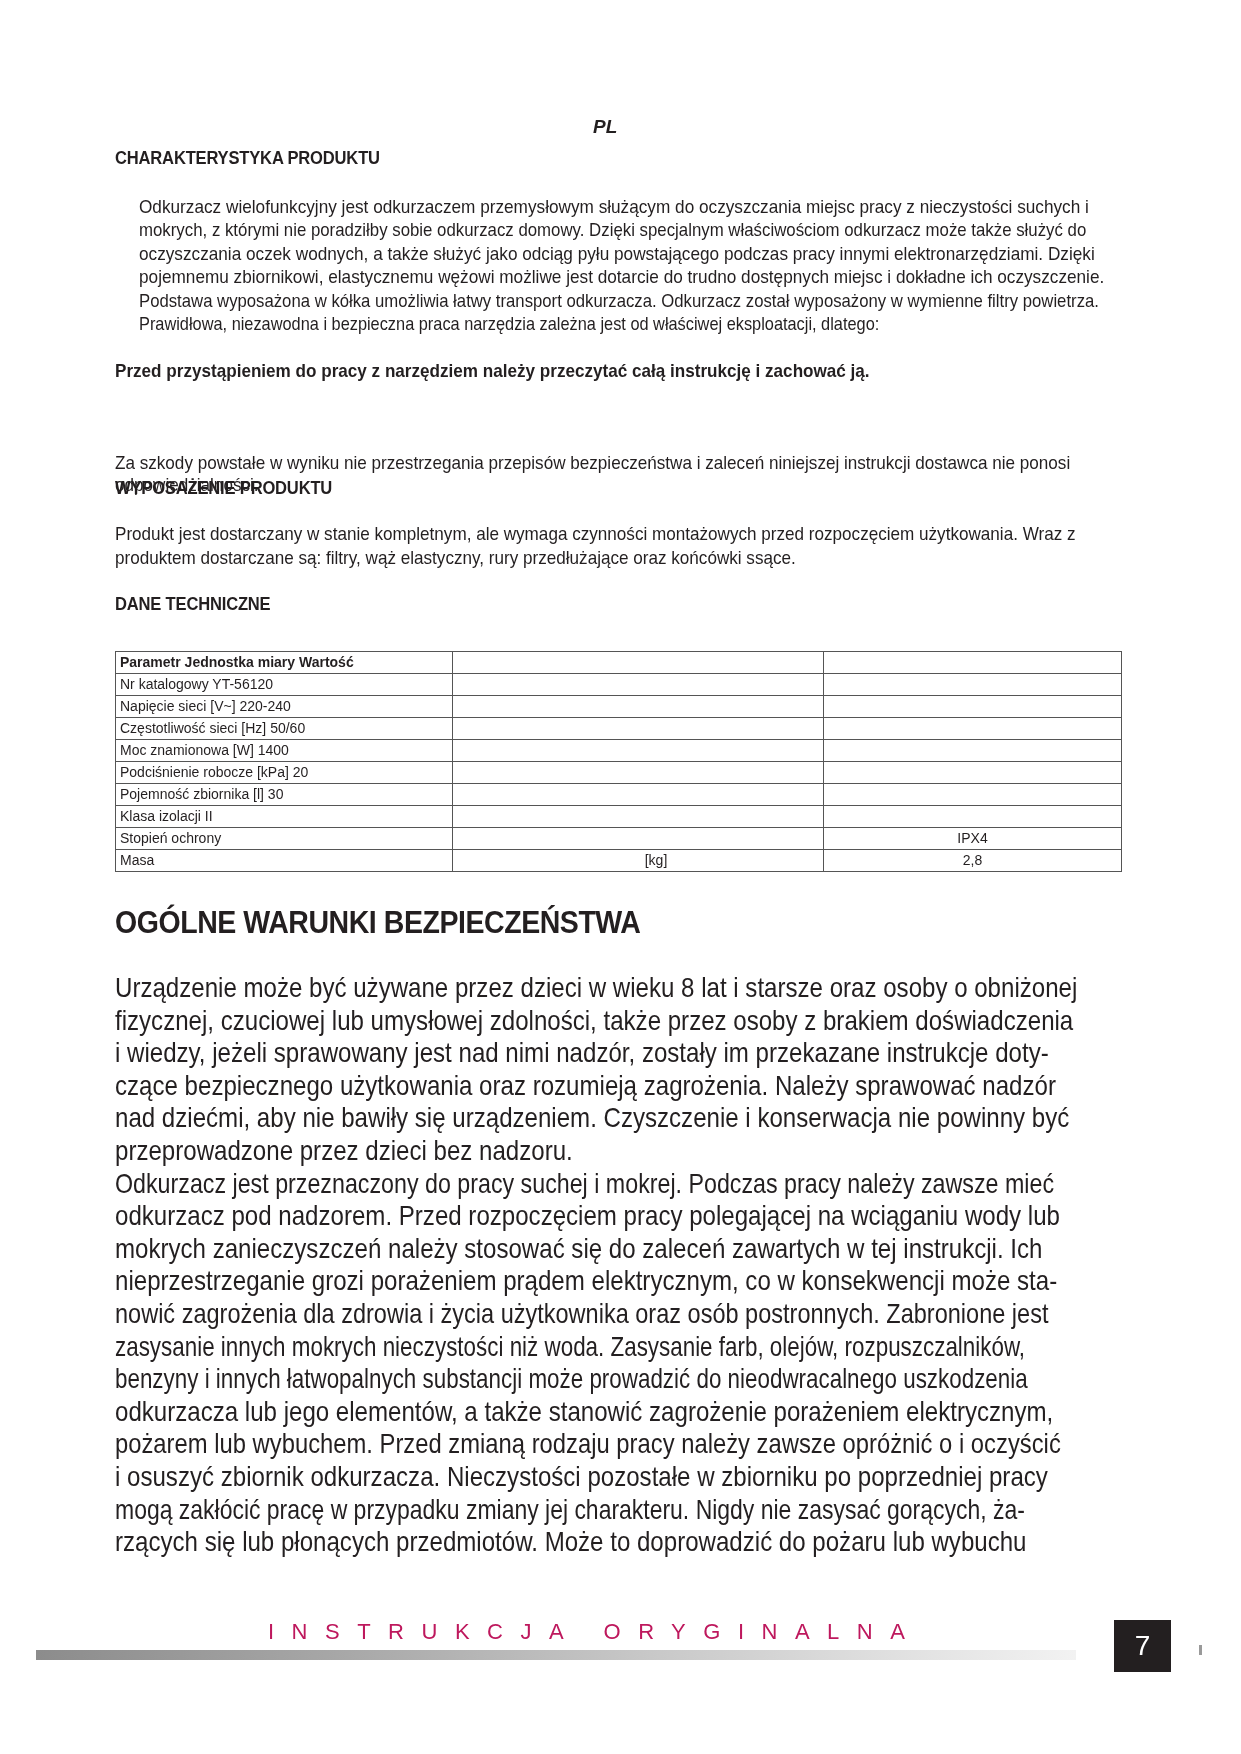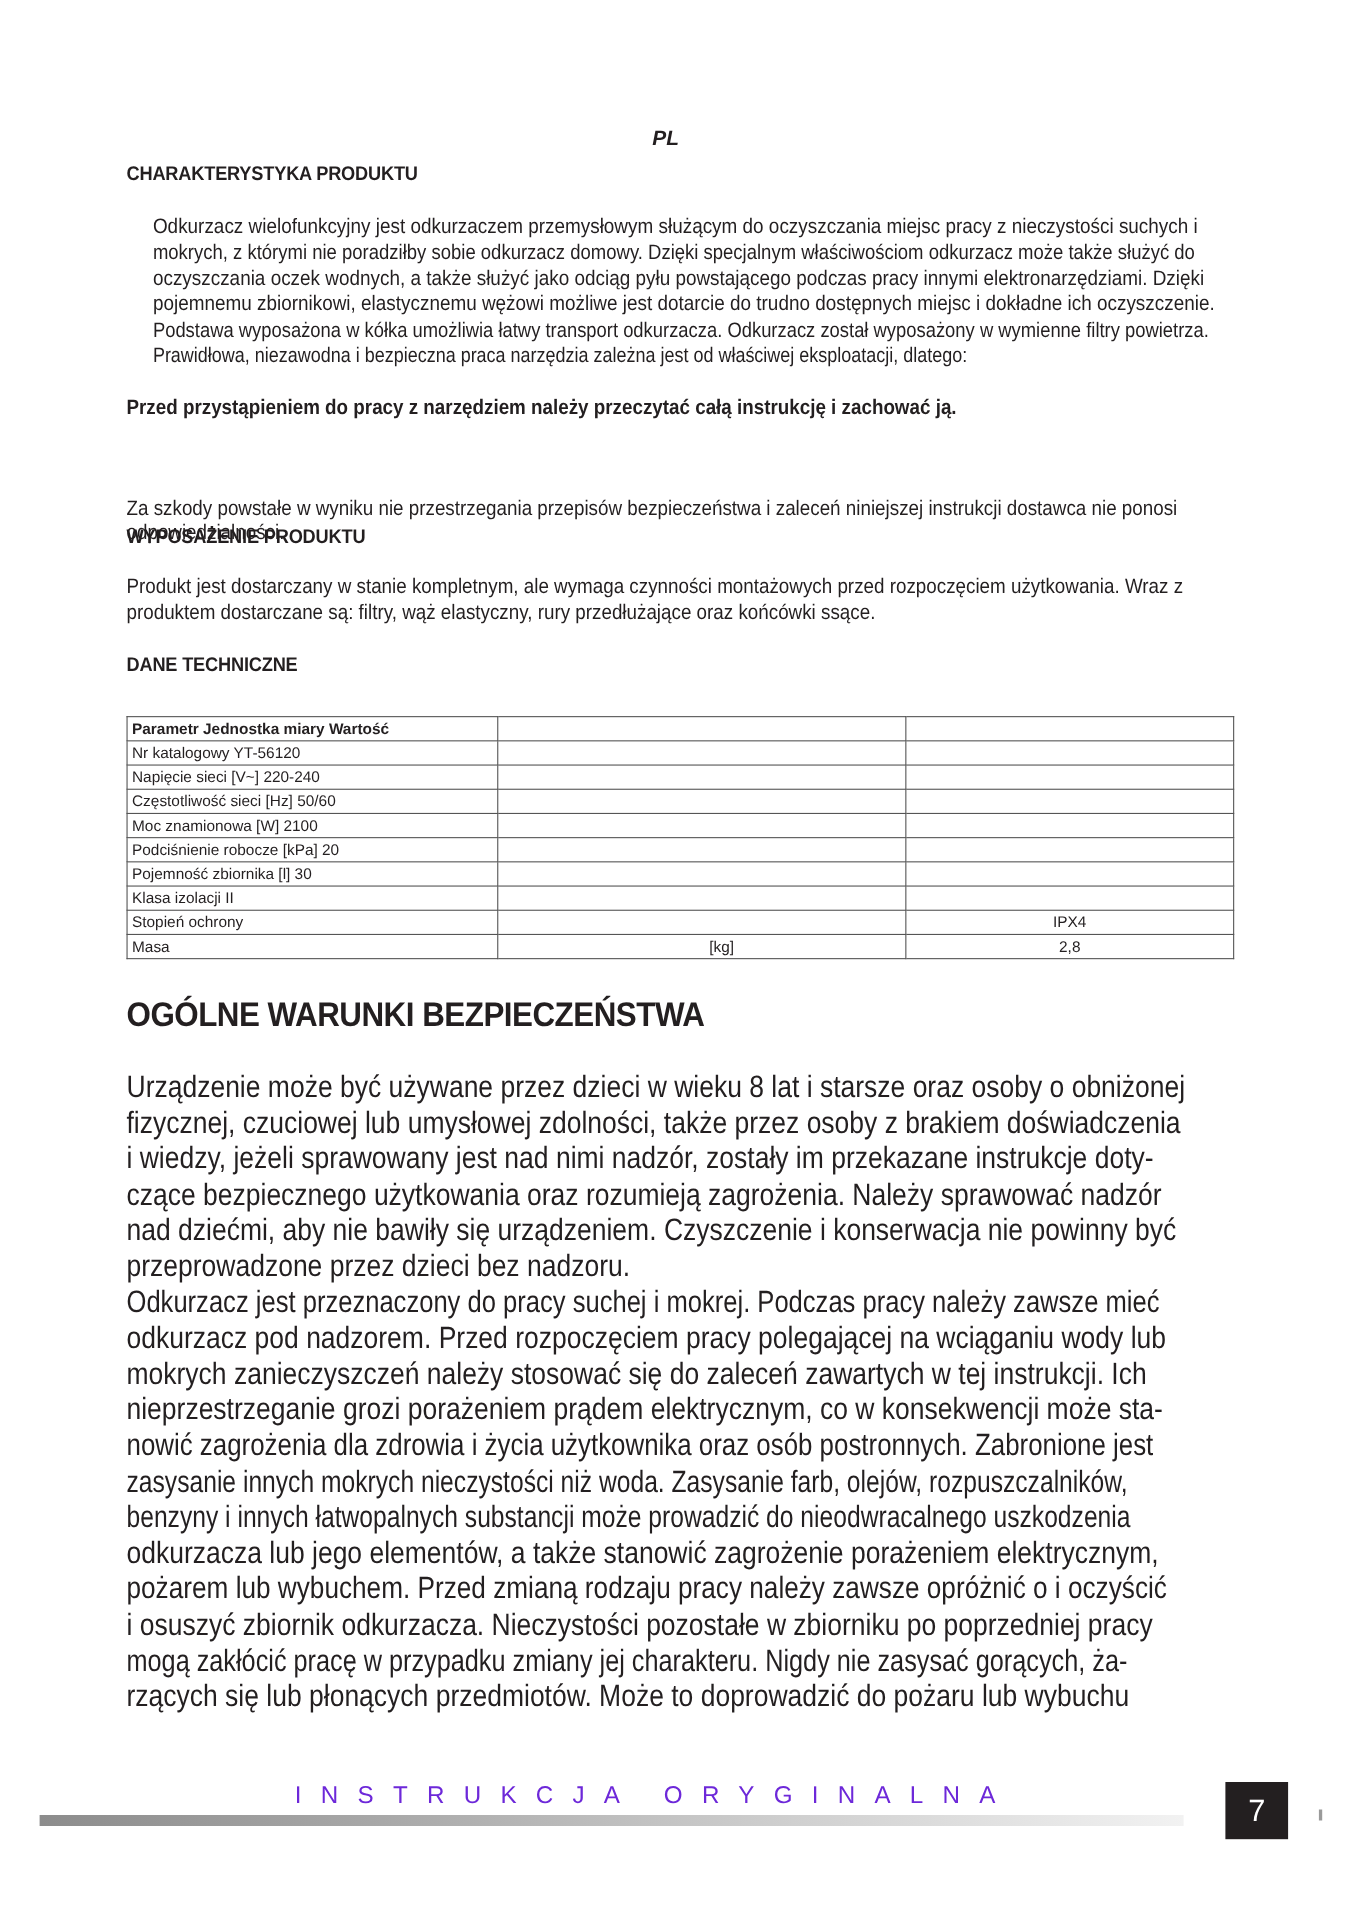--- a/index.html
+++ b/index.html
@@ -18,21 +18,21 @@
   table.spec td.c2 { width: 326px; text-align: center; padding-left: 40px; }
   table.spec td.c3 { text-align: center; }
   table.spec tr.head td.c1 { font-weight: bold; }
 
   .big-h { left: 115px; top: 905px; font-size: 31px; font-weight: bold; letter-spacing: -0.5px; transform: scaleX(0.92); transform-origin: left top; white-space: nowrap; }
   .big-para { left: 115px; top: 972px; width: 1010px; font-size: 28px; line-height: 32.6px; }
   .big-para .line { display: block; white-space: nowrap; transform-origin: left top; }
 
   .footer-bar { left: 36px; top: 1650px; width: 1040px; height: 10px;
                 background: linear-gradient(to right, #8c8c8c 0%, #a8a8a8 30%, #c9c9c9 60%, #f2f2f2 100%); }
-  .footer-text { left: 268px; top: 1619px; font-size: 22px; letter-spacing: 17.5px; color: #6d28d9; white-space: nowrap; }
+  .footer-text { left: 268px; top: 1619px; font-size: 22px; letter-spacing: 17.5px; color: #be185d; white-space: nowrap; }
   .page-num { left: 1114px; top: 1620px; width: 57px; height: 52px; background: #231f20; color: #ffffff;
               font-size: 28px; text-align: center; line-height: 52px; }
   .edge-mark { left: 1199px; top: 1645px; width: 3px; height: 10px; background: #9a9a9a; }
 </style>
 </head>
 <body>
 
 <div class="abs lang">PL</div>
 
 <div class="abs h-small" style="top:148px;">CHARAKTERYSTYKA PRODUKTU</div>
@@ -77,21 +77,21 @@
     <td class="c1">Napięcie sieci  [V~] 220-240</td>
     <td class="c2"></td>
     <td class="c3"></td>
   </tr>
   <tr>
     <td class="c1">Częstotliwość sieci [Hz] 50/60</td>
     <td class="c2"></td>
     <td class="c3"></td>
   </tr>
   <tr>
-    <td class="c1">Moc znamionowa [W] 2100</td>
+    <td class="c1">Moc znamionowa [W] 1400</td>
     <td class="c2"></td>
     <td class="c3"></td>
   </tr>
   <tr>
     <td class="c1">Podciśnienie robocze [kPa] 20</td>
     <td class="c2"></td>
     <td class="c3"></td>
   </tr>
   <tr>
     <td class="c1">Pojemność zbiornika [l] 30</td>

